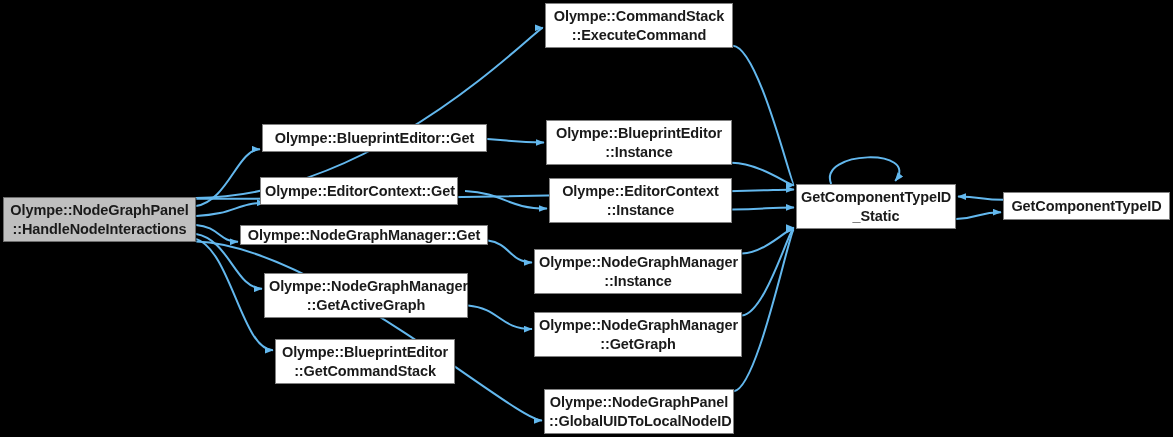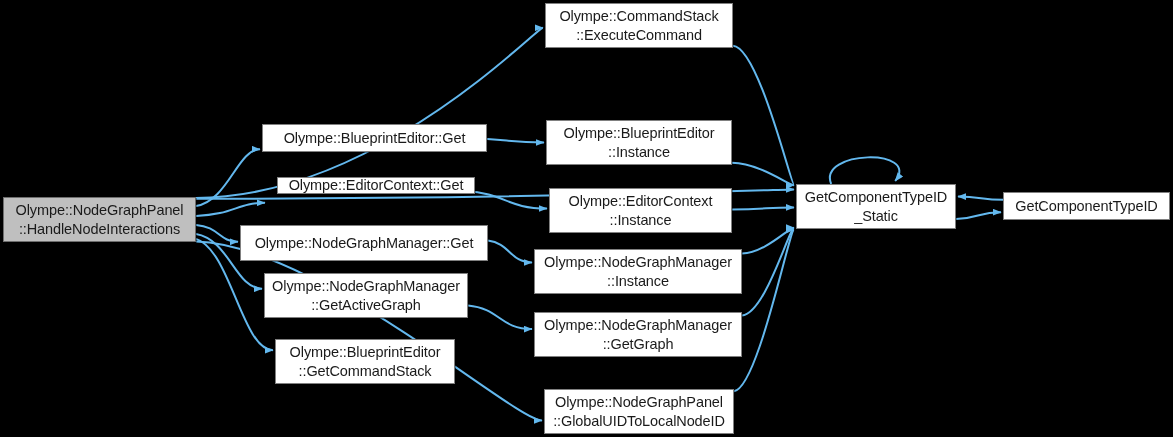--- a/index.html
+++ b/index.html
@@ -30,20 +30,21 @@
     color: #1a1a1a;
     font-size: 14.5px;
     line-height: 19px;
     display: flex;
     align-items: center;
     justify-content: center;
     text-align: center;
     white-space: pre-line;
     letter-spacing: -0.1px;
     box-shadow: 1px 1px 0 0 rgba(0,0,0,0.35);
+    font-weight: bold;
   }
   .node.root {
     background: #bfbfbf;
     border: 1px solid #6e6e6e;
   }
   .node-label {
     display: block;
     width: 100%;
     padding: 0 4px;
     box-sizing: border-box;
@@ -82,29 +83,29 @@
         <path marker-end="url(#arrowhead)" d="M956,219.1 C978.5,218.2325 978.5,212.16 1001,212.16"></path>
         <path marker-end="url(#arrowhead)" d="M1003,199.84 C980.5,199.435 980.5,196.6 958,196.6"></path>
       </g>
   </svg>
   <div id="node-layer">
       <div class="node root" style="left: 3px; top: 197px; width: 193px; height: 45px;"><span class="node-label">Olympe::NodeGraphPanel
 ::HandleNodeInteractions</span></div>
       <div class="node" style="left: 545px; top: 3px; width: 188px; height: 45px;"><span class="node-label">Olympe::CommandStack
 ::ExecuteCommand</span></div>
       <div class="node" style="left: 262px; top: 124px; width: 225px; height: 28px;"><span class="node-label">Olympe::BlueprintEditor::Get</span></div>
-      <div class="node" style="left: 277px; top: 177px; width: 198px; height: 17px; text-align: center;"><span class="node-label">Olympe::EditorContext::Get</span></div>
-      <div class="node" style="left: 240px; top: 225px; width: 248px; height: 36px;"><span class="node-label">Olympe::NodeGraphManager::Get</span></div>
+      <div class="node" style="left: 260px; top: 177px; width: 198px; height: 28px; text-align: center;"><span class="node-label">Olympe::EditorContext::Get</span></div>
+      <div class="node" style="left: 240px; top: 225px; width: 248px; height: 20px;"><span class="node-label">Olympe::NodeGraphManager::Get</span></div>
       <div class="node" style="left: 264px; top: 273px; width: 204px; height: 45px;"><span class="node-label">Olympe::NodeGraphManager
 ::GetActiveGraph</span></div>
       <div class="node" style="left: 275px; top: 339px; width: 180px; height: 45px;"><span class="node-label">Olympe::BlueprintEditor
 ::GetCommandStack</span></div>
       <div class="node" style="left: 546px; top: 120px; width: 186px; height: 45px;"><span class="node-label">Olympe::BlueprintEditor
 ::Instance</span></div>
-      <div class="node" style="left: 549px; top: 188px; width: 183px; height: 45px;"><span class="node-label">Olympe::EditorContext
+      <div class="node" style="left: 549px; top: 178px; width: 183px; height: 45px;"><span class="node-label">Olympe::EditorContext
 ::Instance</span></div>
       <div class="node" style="left: 534px; top: 249px; width: 208px; height: 45px;"><span class="node-label">Olympe::NodeGraphManager
 ::Instance</span></div>
       <div class="node" style="left: 534px; top: 312px; width: 208px; height: 45px;"><span class="node-label">Olympe::NodeGraphManager
 ::GetGraph</span></div>
       <div class="node" style="left: 544px; top: 389px; width: 190px; height: 45px;"><span class="node-label">Olympe::NodeGraphPanel
 ::GlobalUIDToLocalNodeID</span></div>
       <div class="node" style="left: 796px; top: 184px; width: 160px; height: 45px;"><span class="node-label">GetComponentTypeID
 _Static</span></div>
       <div class="node" style="left: 1003px; top: 192px; width: 167px; height: 28px;"><span class="node-label">GetComponentTypeID</span></div>

